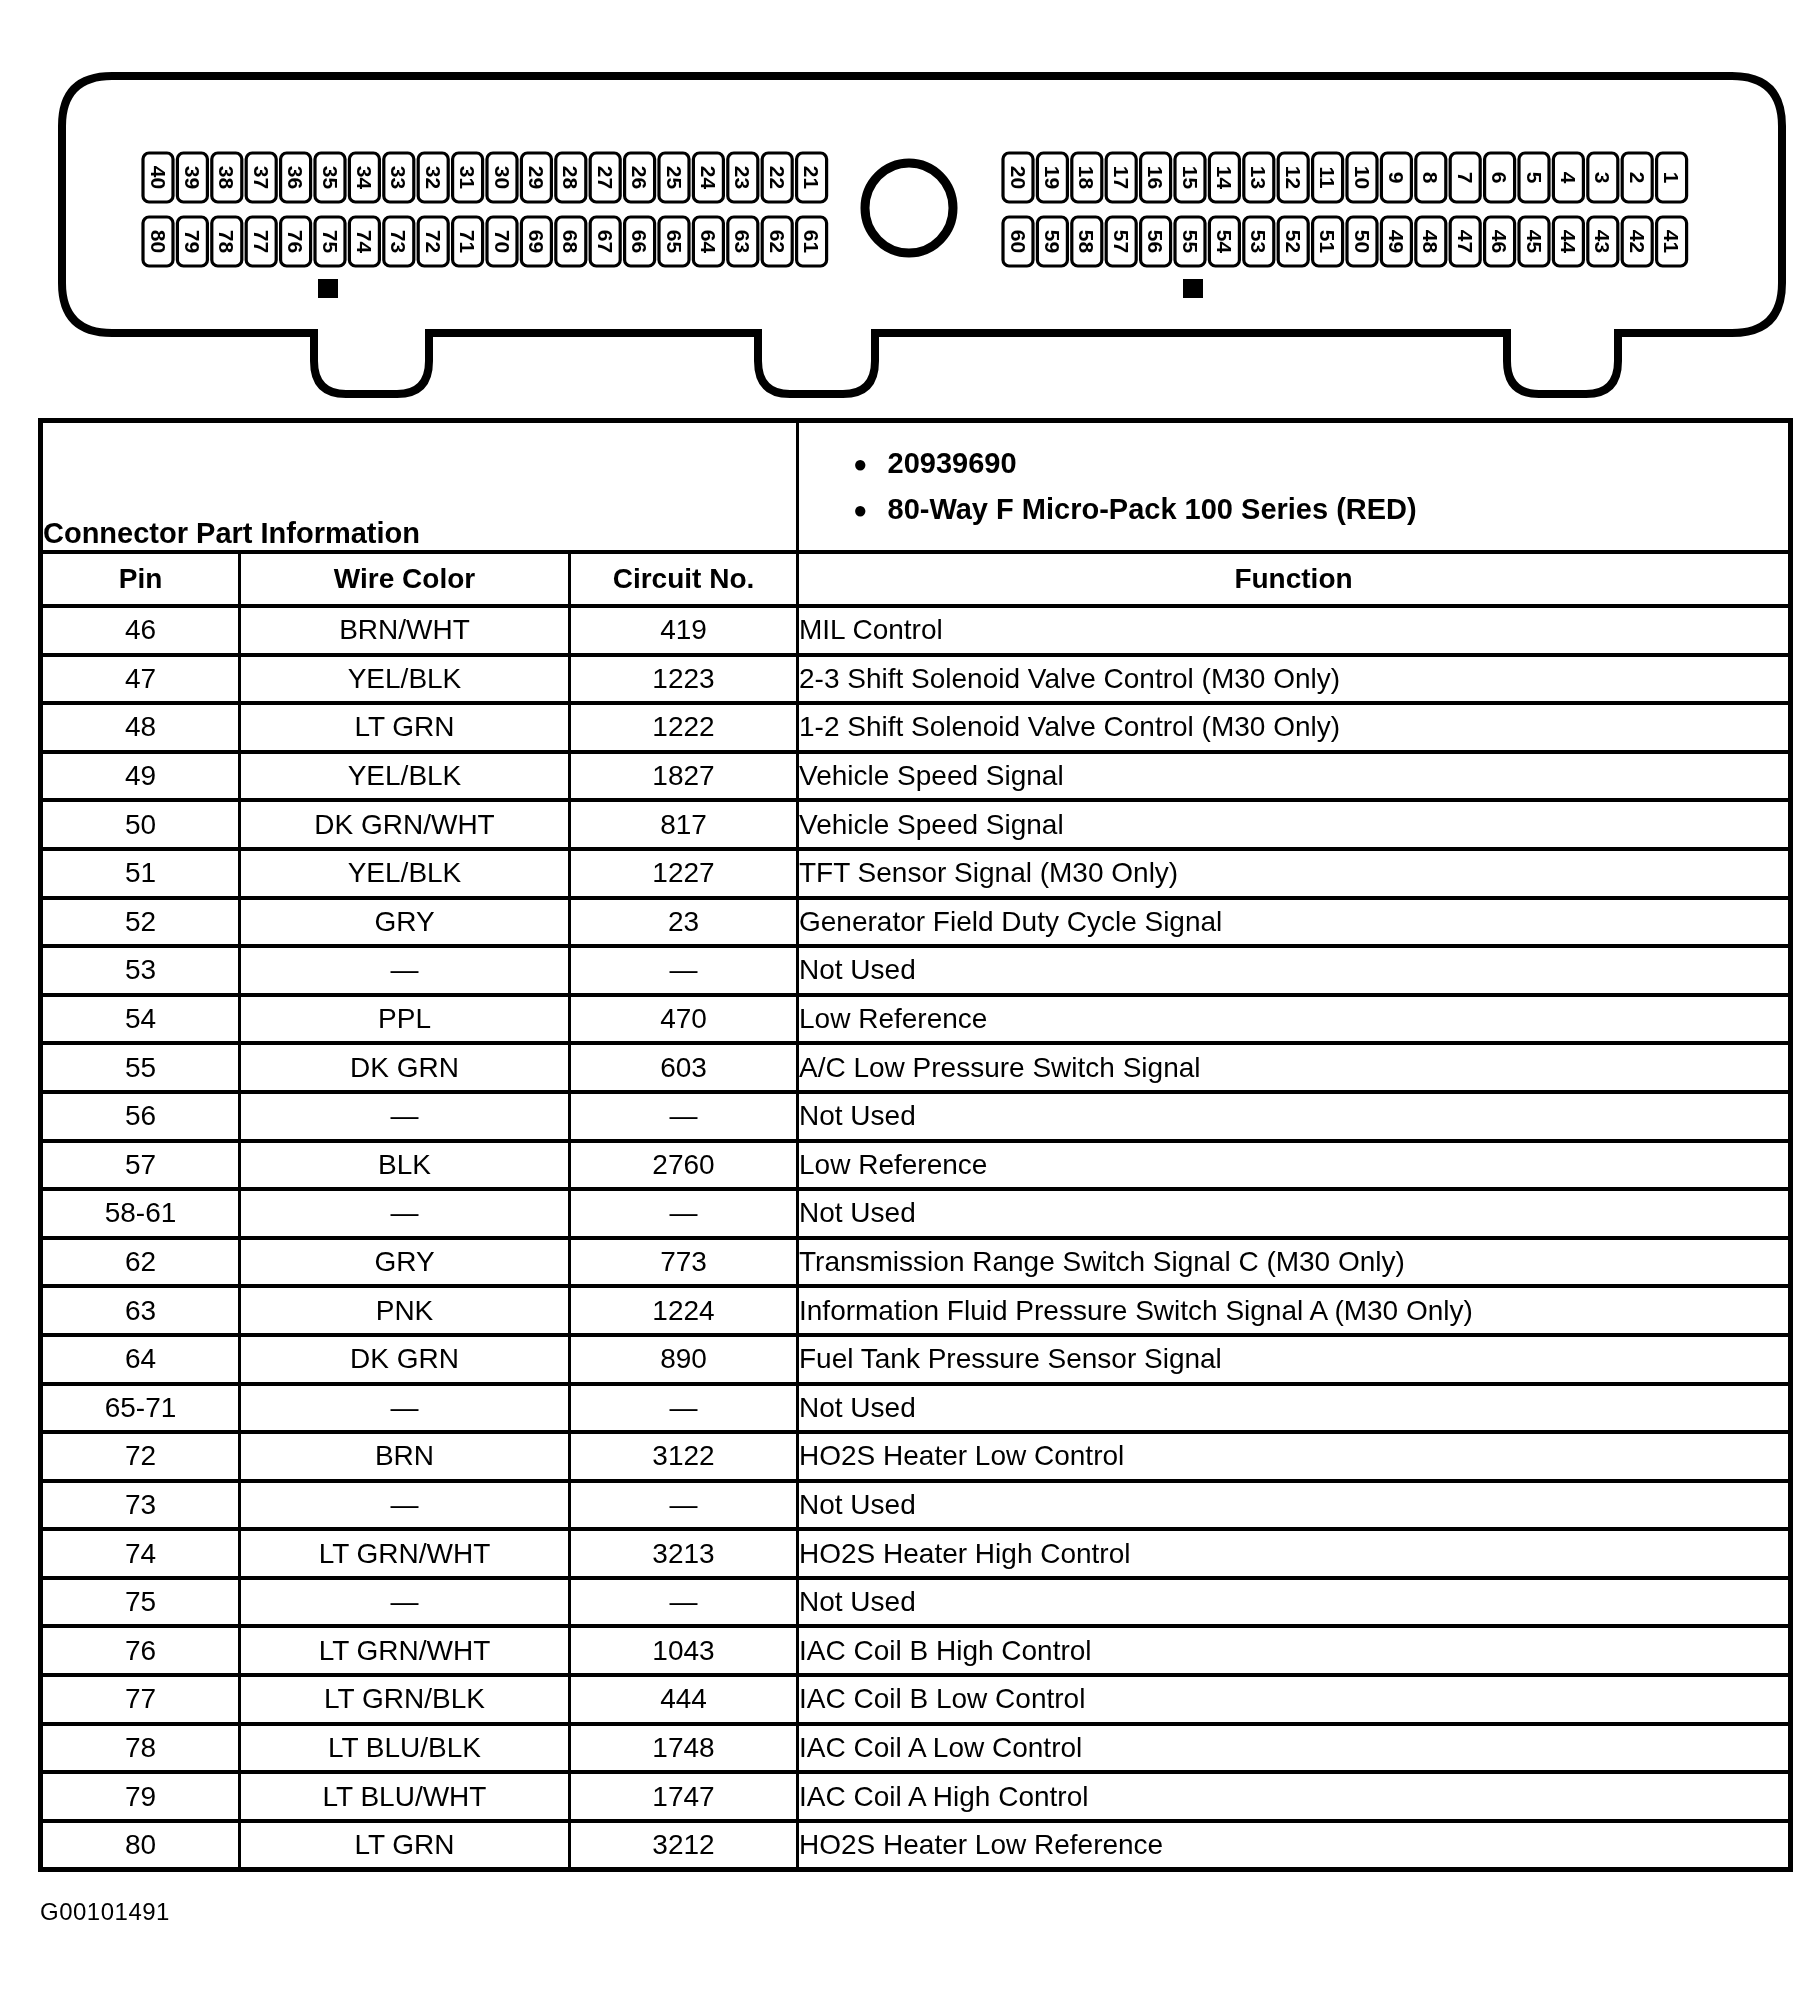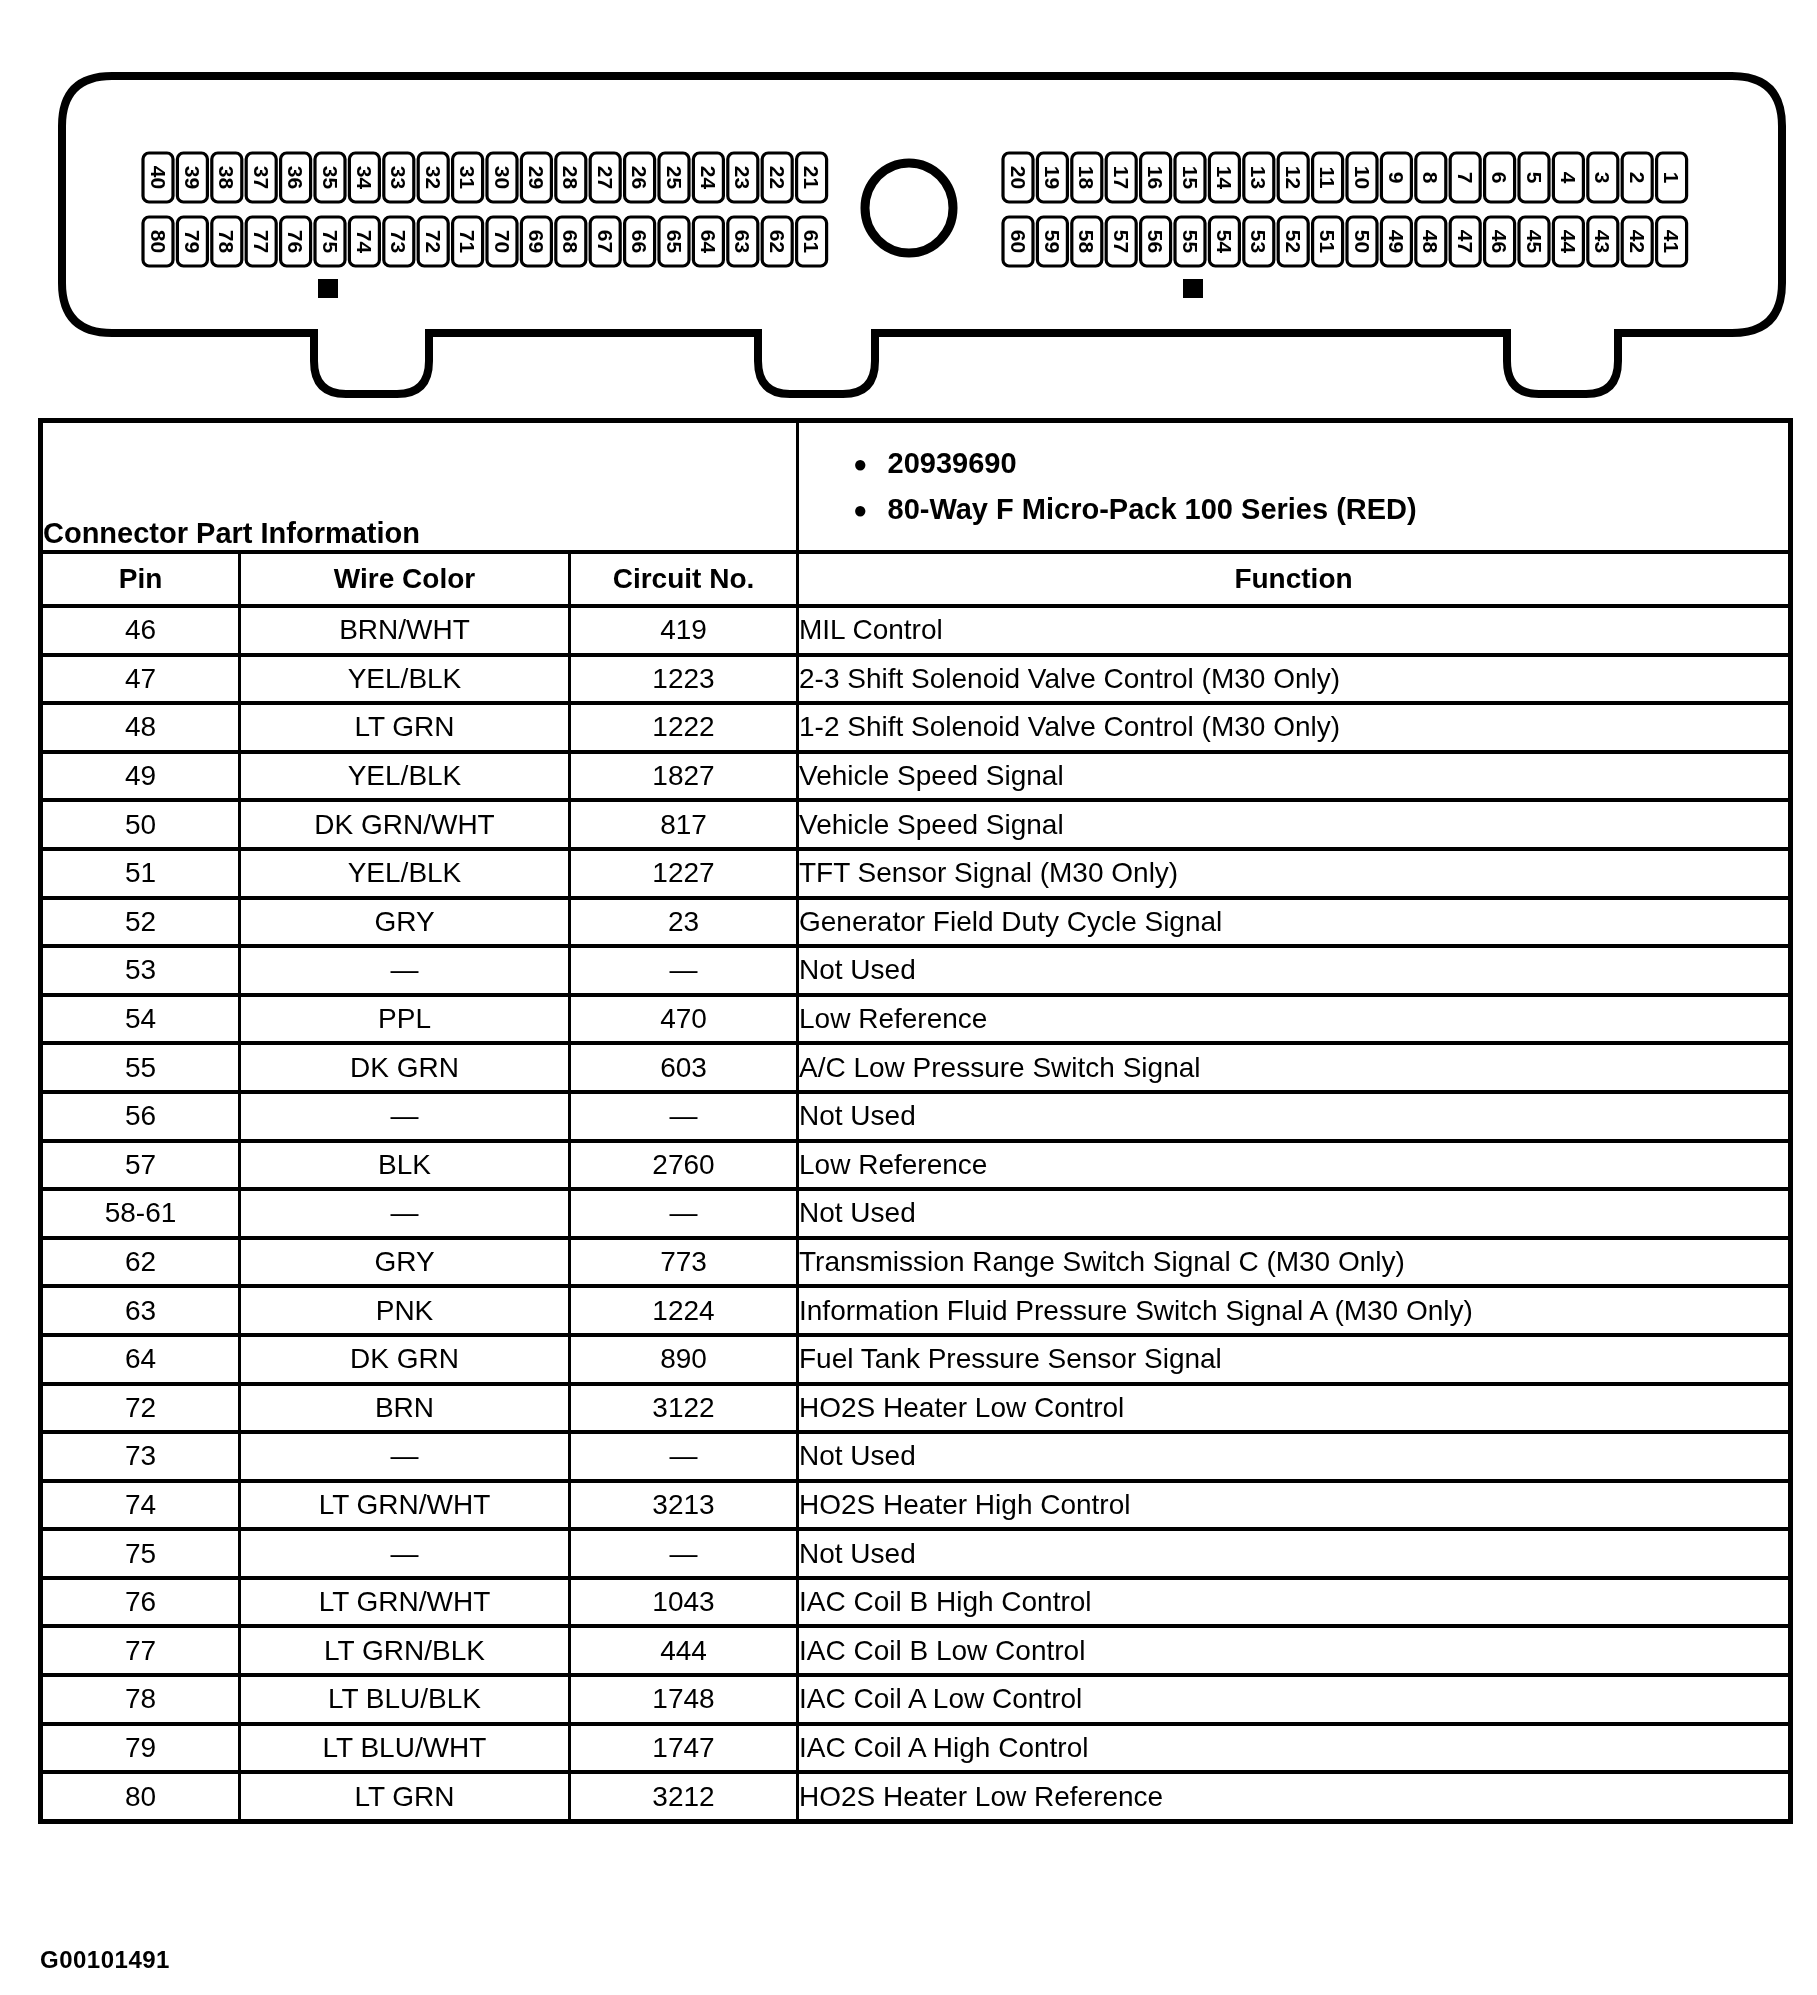--- a/index.html
+++ b/index.html
@@ -47,21 +47,21 @@
     text-align:center; vertical-align:middle;
   }
   .pin-table tbody td {
     height:44.6px; font-size:28px; font-weight:400; vertical-align:middle;
   }
   .col-pin, .col-wire, .col-circuit { text-align:center; }
   .col-function { text-align:left; padding-left:15px; }
   
   .figure-code {
     position:absolute; left:40px; top:1898px;
-    font-size:24px; font-weight:700; letter-spacing:0.5px;margin-top:48px;
+    font-size:24px; font-weight:400; letter-spacing:0.5px;
   }
 </style>
 </head>
 <body>
 
 <svg class="connector-svg" width="1817" height="412" viewBox="0 0 1817 412" xmlns="http://www.w3.org/2000/svg">
   <path class="outline" d="
     M 112 76
     H 1732
     Q 1782 76 1782 126
@@ -383,20 +383,26 @@
           <td class="col-circuit">1224</td>
           <td class="col-function">Information Fluid Pressure Switch Signal A (M30 Only)</td>
         </tr>
         <tr>
           <td class="col-pin">64</td>
           <td class="col-wire">DK GRN</td>
           <td class="col-circuit">890</td>
           <td class="col-function">Fuel Tank Pressure Sensor Signal</td>
         </tr>
         <tr>
+          <td class="col-pin">65-71</td>
+          <td class="col-wire">—</td>
+          <td class="col-circuit">—</td>
+          <td class="col-function">Not Used</td>
+        </tr>
+        <tr>
           <td class="col-pin">72</td>
           <td class="col-wire">BRN</td>
           <td class="col-circuit">3122</td>
           <td class="col-function">HO2S Heater Low Control</td>
         </tr>
         <tr>
           <td class="col-pin">73</td>
           <td class="col-wire">—</td>
           <td class="col-circuit">—</td>
           <td class="col-function">Not Used</td>

